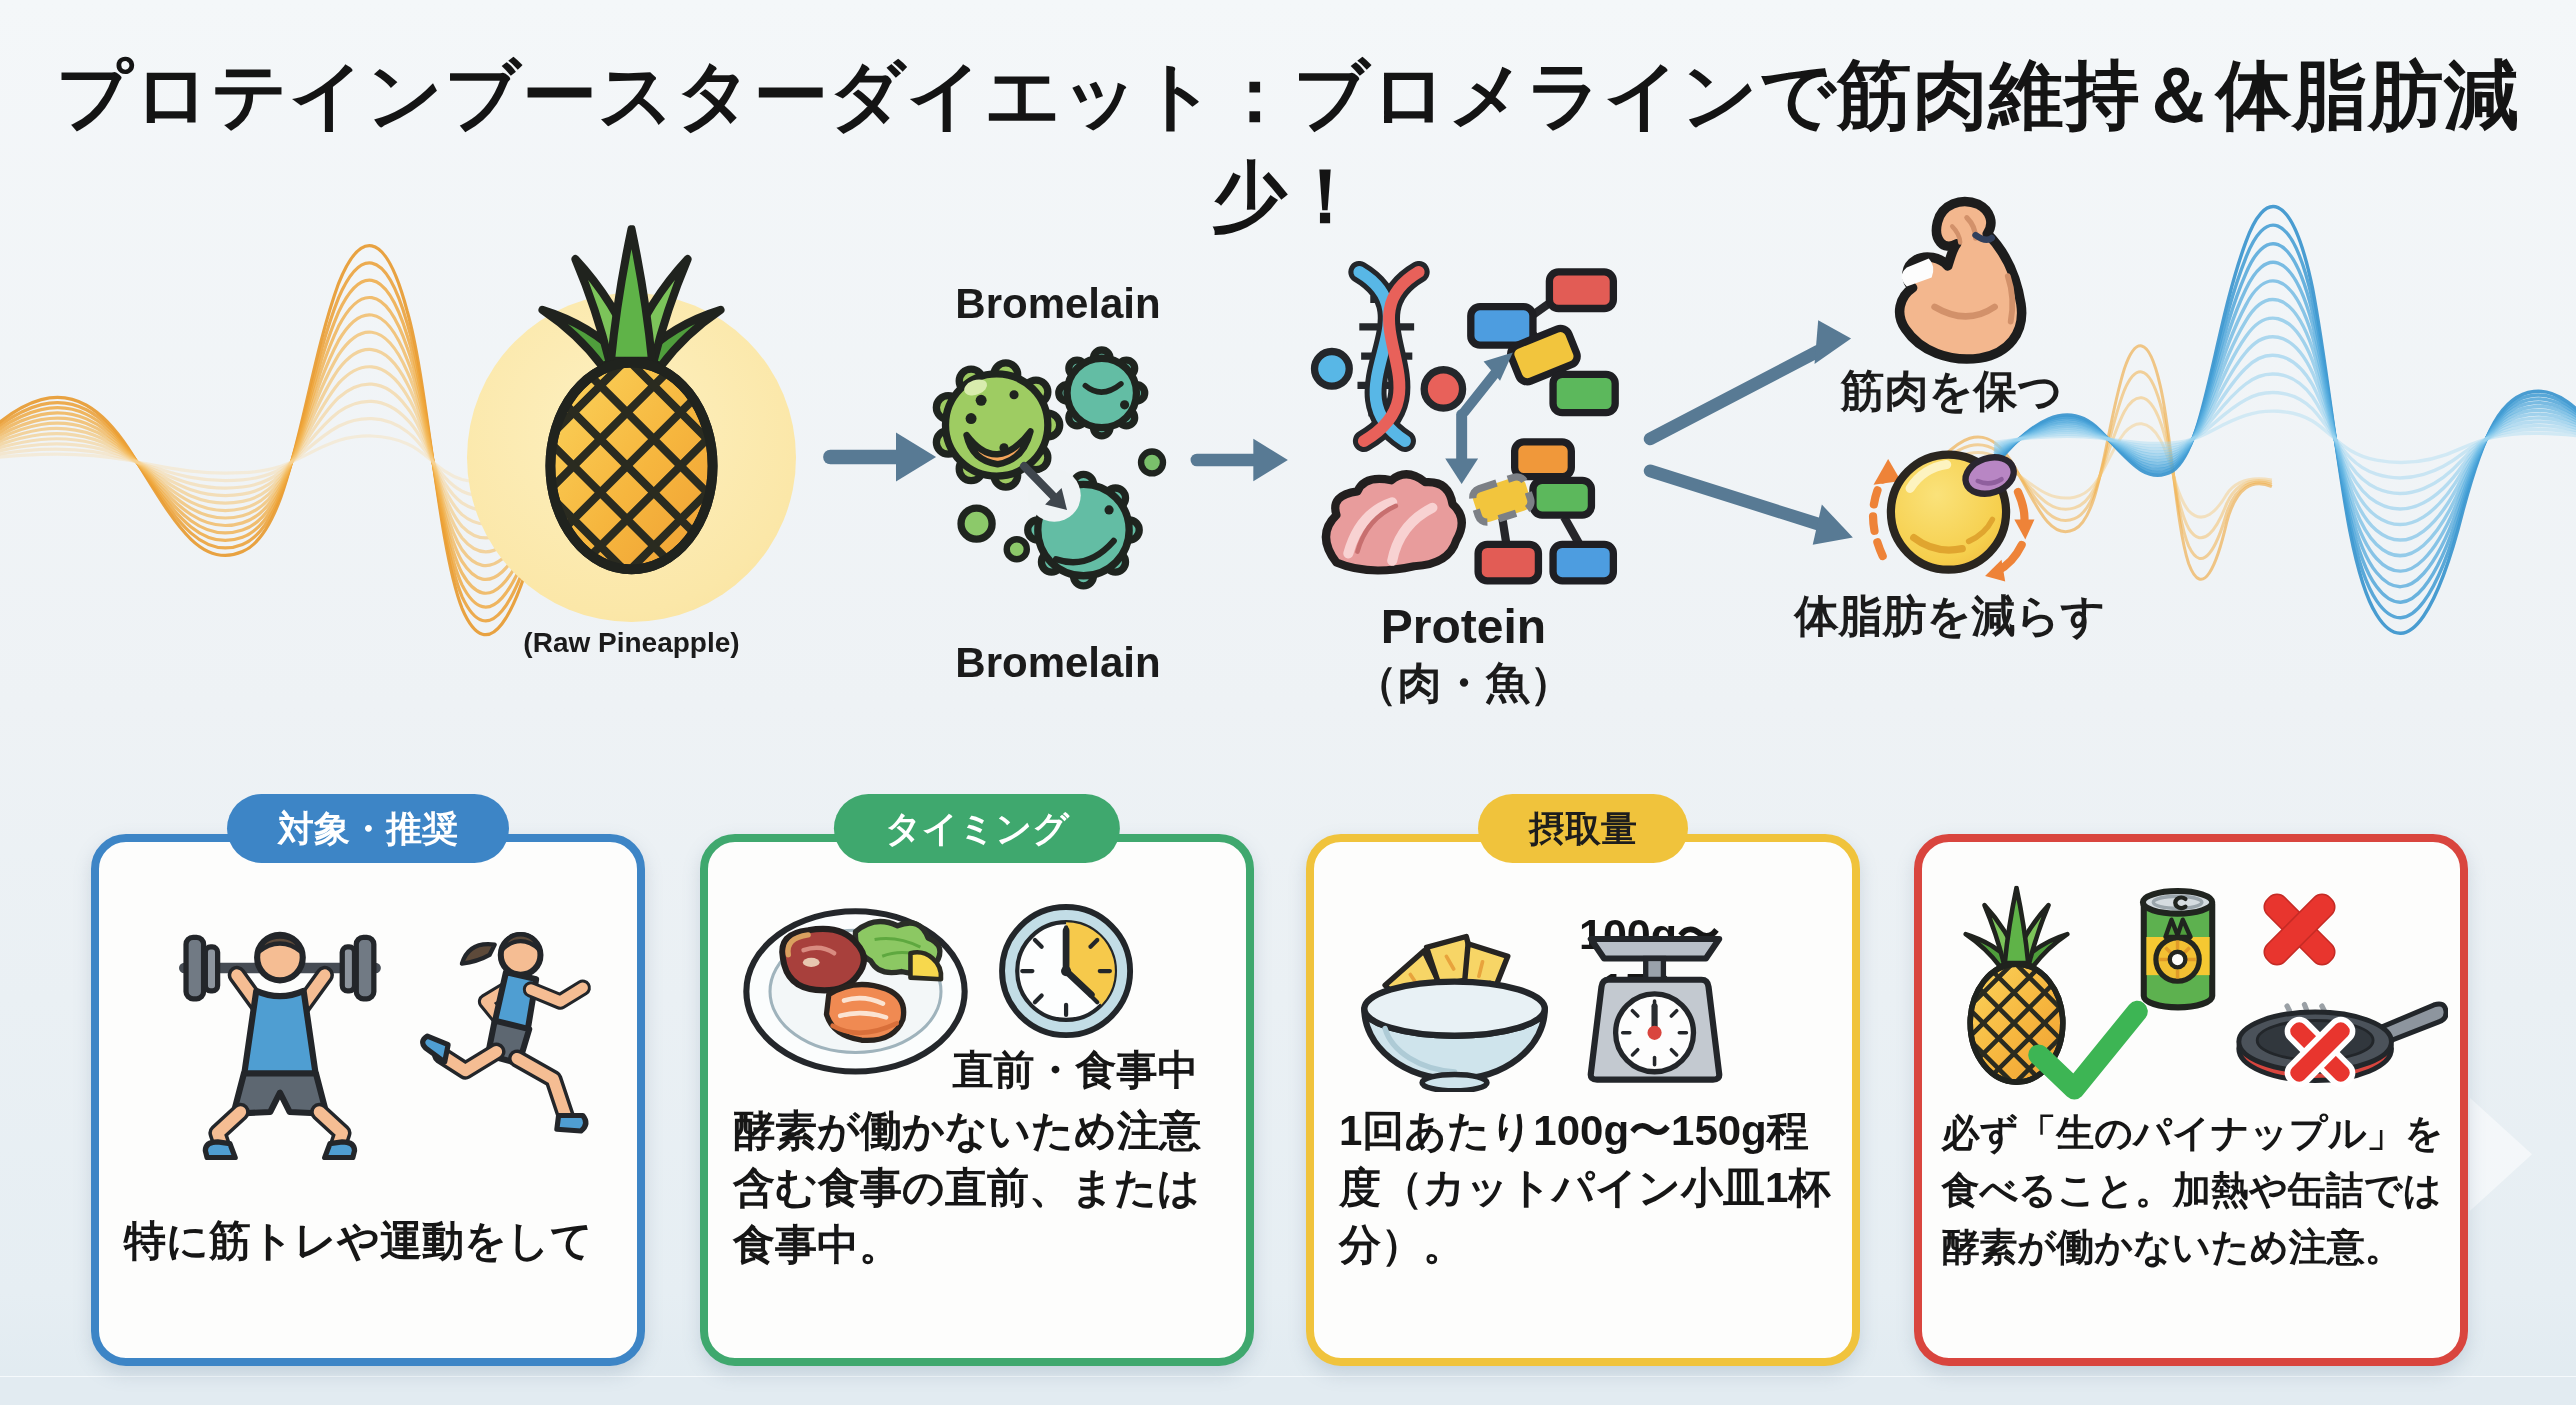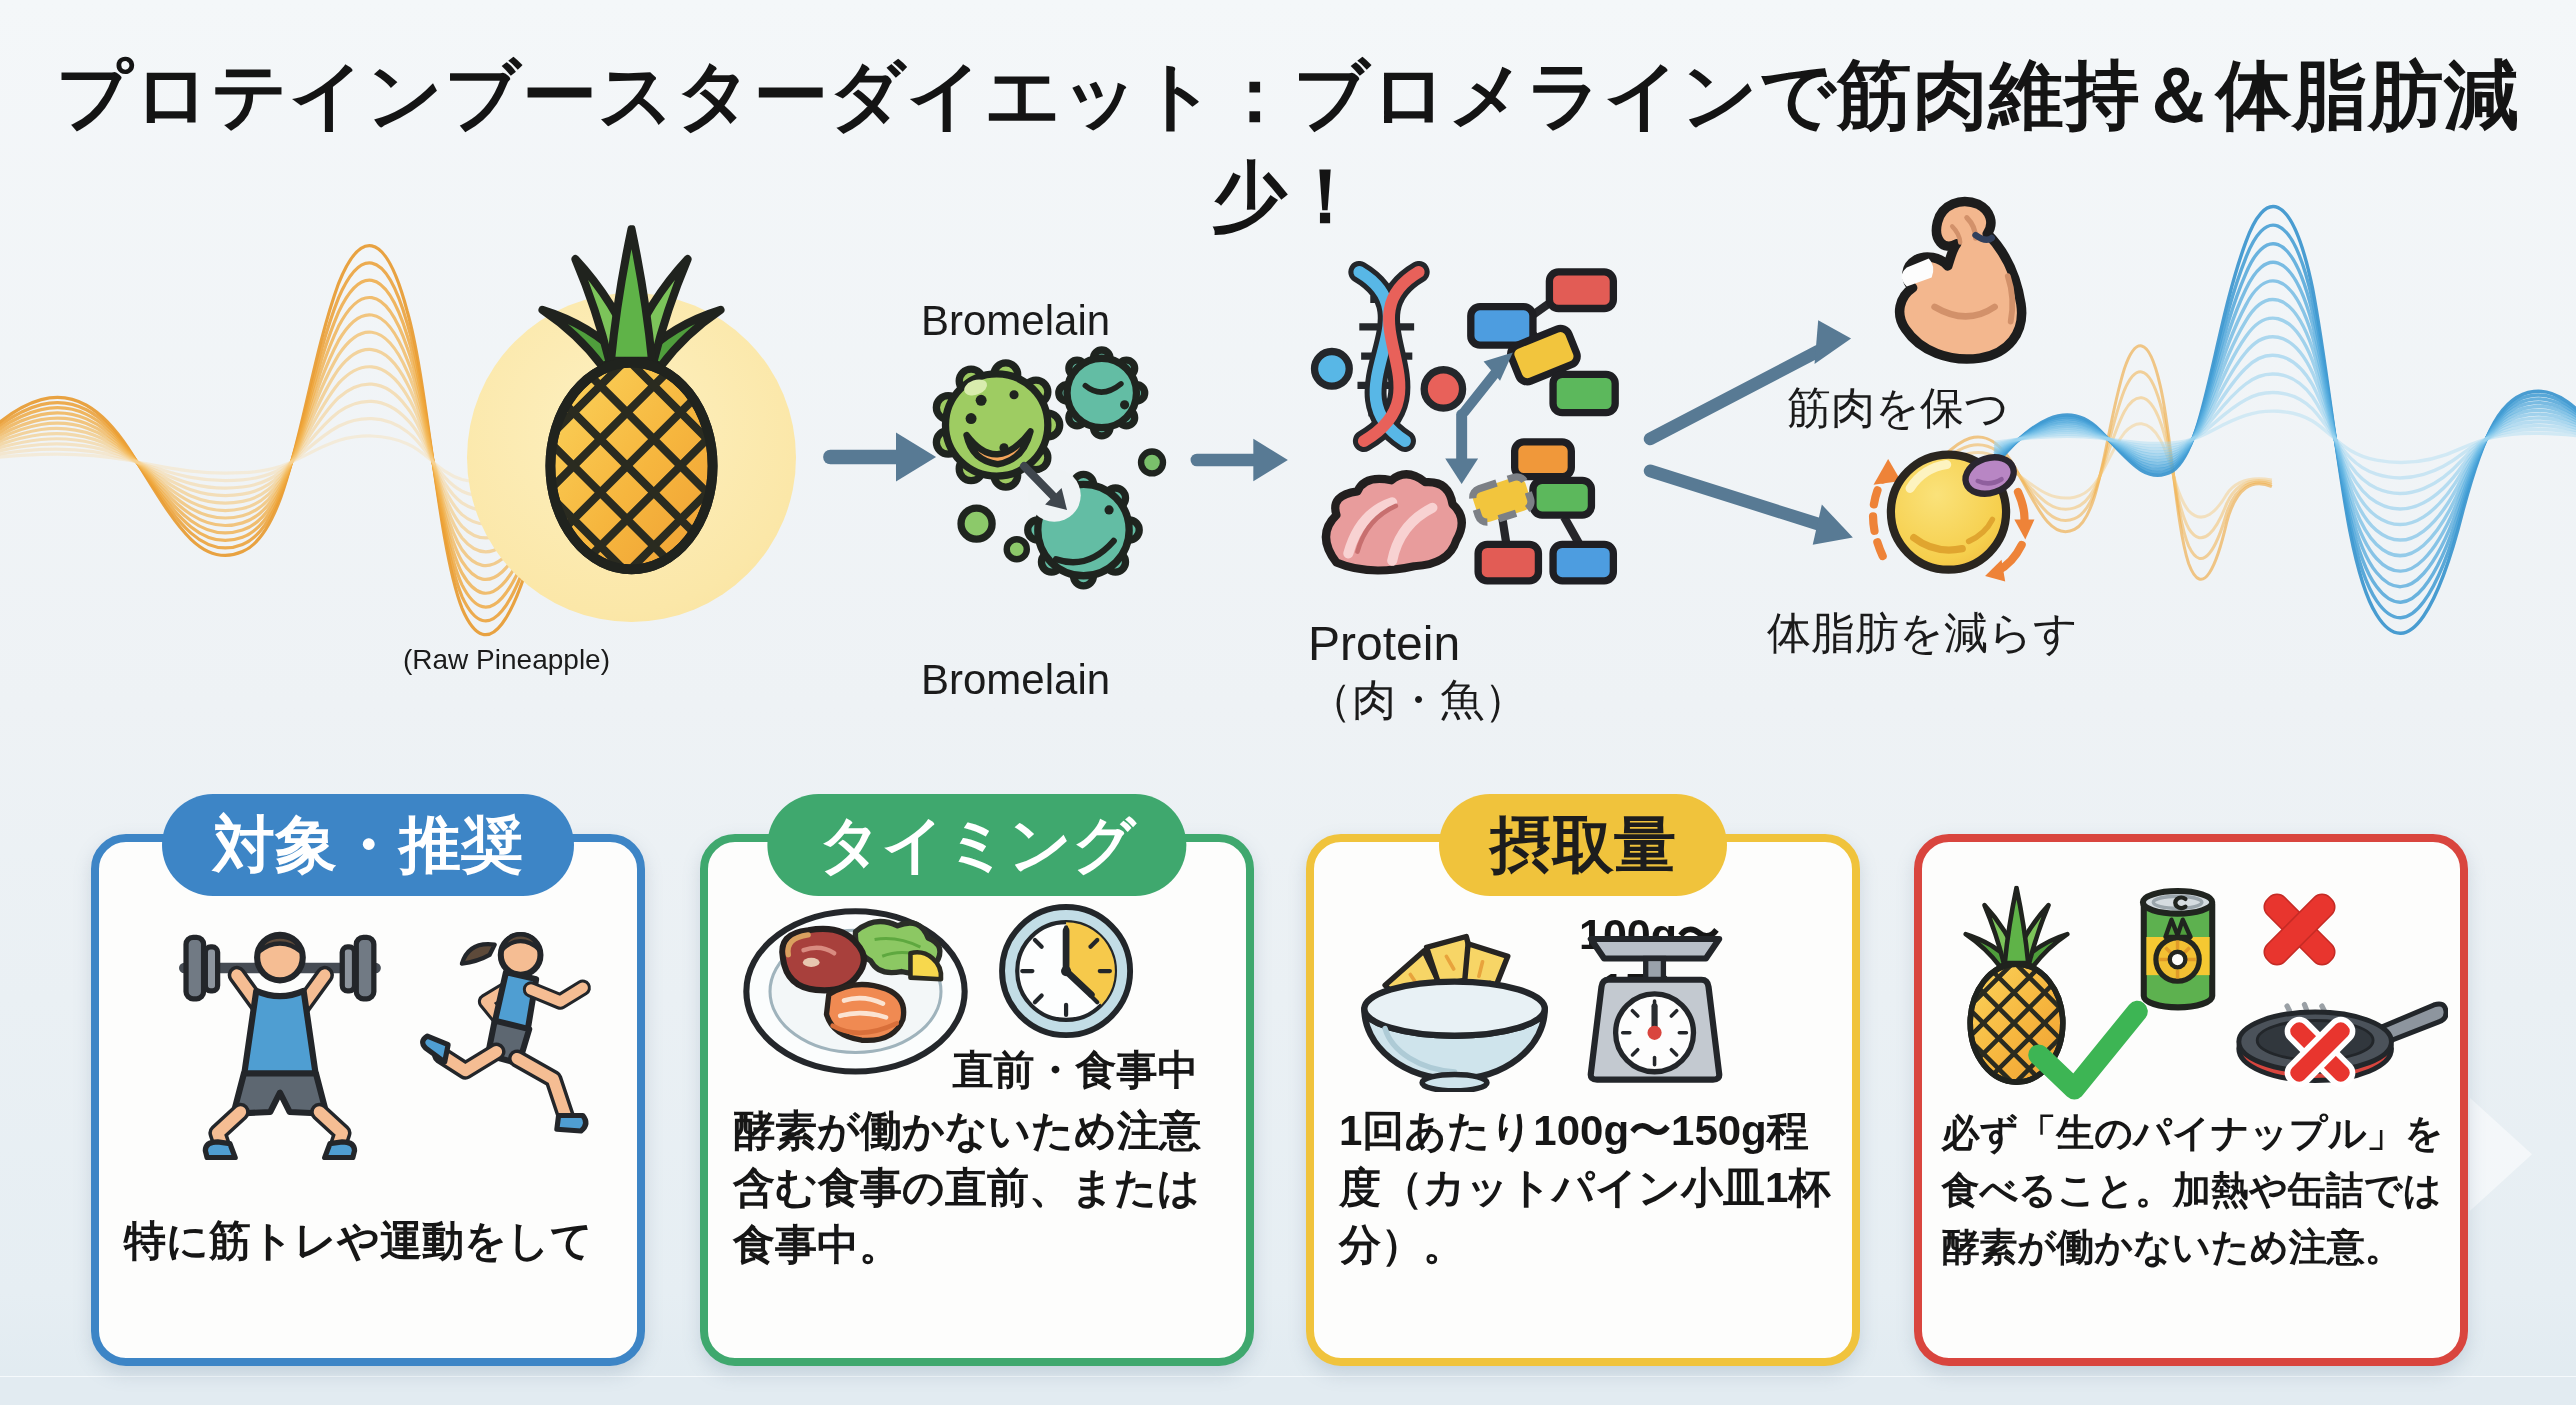--- a/index.html
+++ b/index.html
@@ -3,29 +3,29 @@
 <meta charset="utf-8">
 <style>
   html,body{margin:0;padding:0;}
   body{font-family:"Liberation Sans","DejaVu Sans",sans-serif;}
   .poster{position:relative;width:2576px;height:1405px;overflow:hidden;
     background:linear-gradient(180deg,#f4f7f9 0%,#eef2f5 50%,#e6eef3 92%,#e0eaf0 100%);color:#191919;}
   .abs{position:absolute;}
   .waves{left:0;top:0;width:2576px;height:1405px;z-index:0;} .z2{z-index:2;} .z3{z-index:3;}
   .title{left:0;top:46px;width:2576px;text-align:center;font-size:75px;font-weight:800;
     letter-spacing:0.9px;color:#141414;z-index:2;}
-  .node-label{font-weight:400;text-align:left;color:#1b1b1b;z-index:2;margin-top:17px;}
+  .node-label{font-weight:700;text-align:center;color:#1b1b1b;z-index:2;}
   .circle-bg{left:467px;top:293px;width:329px;height:329px;border-radius:50%;
     background:radial-gradient(circle at 45% 40%,#fdf0c0 0%,#fbe7a8 70%,#f9e09a 100%);z-index:1;}
   
   .card{position:absolute;top:794px;width:554px;height:572px;z-index:2;}
   .card-body{position:absolute;left:0;right:0;top:40px;bottom:0;background:#fdfdfc;
     border:8.2px solid var(--c,#888);border-radius:35px;box-shadow:0 7.3px 16.5px rgba(110,135,160,.25);}
   .pill{position:absolute;top:0;left:50%;transform:translateX(-50%);background:var(--c,#888);
-    color:#fff;font-size:62px;font-weight:800;padding:12px 51px;border-radius:64px;
+    color:#fff;font-size:36px;font-weight:800;padding:12px 51px;border-radius:64px;
     white-space:nowrap;z-index:3;line-height:1.25;}
   .pill--dark{color:#1d1d1d;text-align:center;}
   .card-text{position:absolute;left:33px;right:18.3px;font-size:42px;font-weight:700;
     line-height:57px;color:#161616;z-index:3;}
   .card-text div{white-space:nowrap;}
   .card--caution .card-text{font-size:38px;left:27.4px;}
   .caption{position:absolute;font-size:41px;font-weight:800;color:#161616;text-align:center;z-index:3;}
   .strip{left:0;top:1376px;width:2576px;height:29px;background:#e2ebf1;border-top:1.8px solid #f6fafc;z-index:1;}
   svg{display:block;}
 </style>

